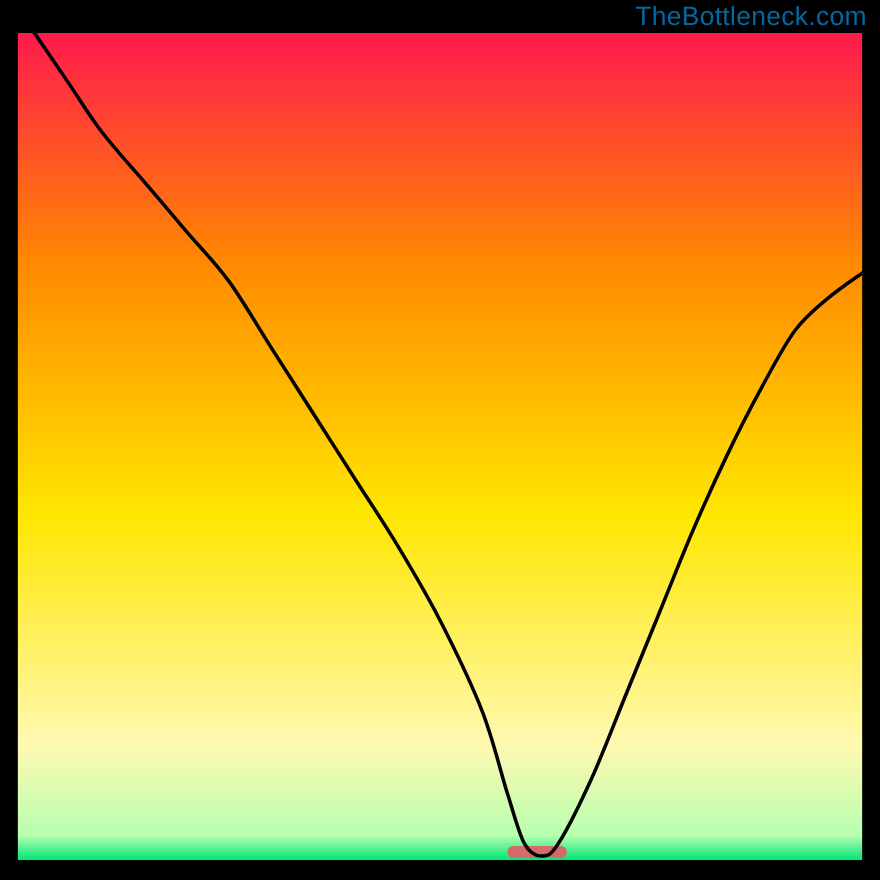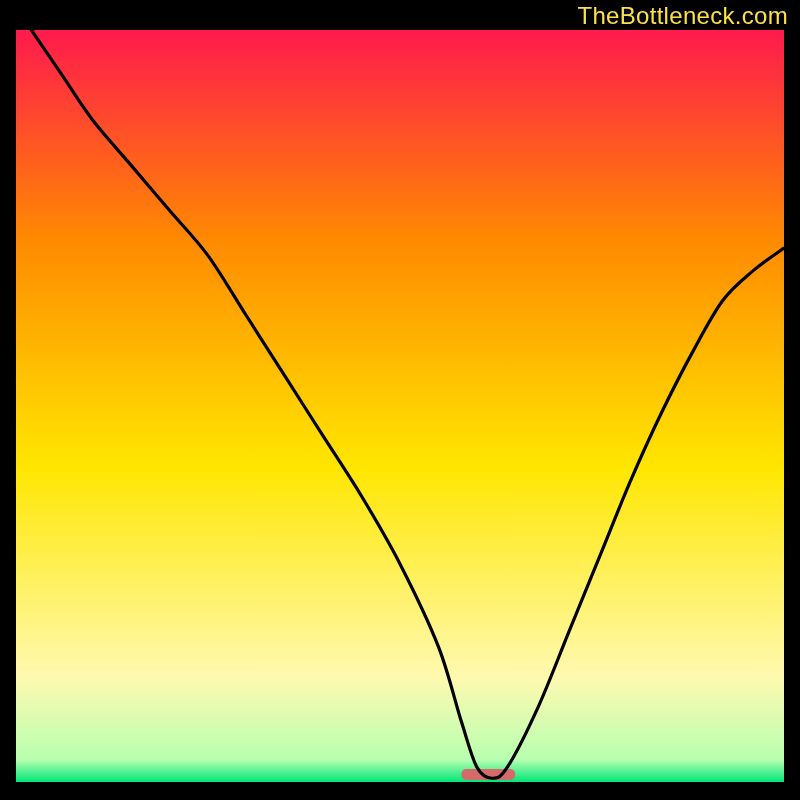--- a/index.html
+++ b/index.html
@@ -14,21 +14,21 @@
   .stage {
     position: relative;
     width: 800px;
     height: 800px;
     background: #000;
   }
   .watermark {
     position: absolute;
     top: 2px;
     right: 12px;
-    color: #fde047;
+    color: #0369a1;
     font-size: 24px;
     letter-spacing: 0.3px;
     font-weight: 400;
     user-select: none;
   }
   .plot-frame {
     position: absolute;
     left: 16px;
     top: 30px;
     width: 768px;   

